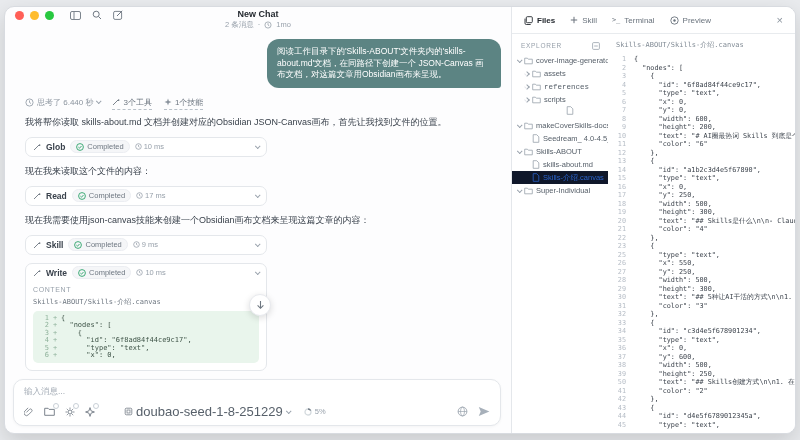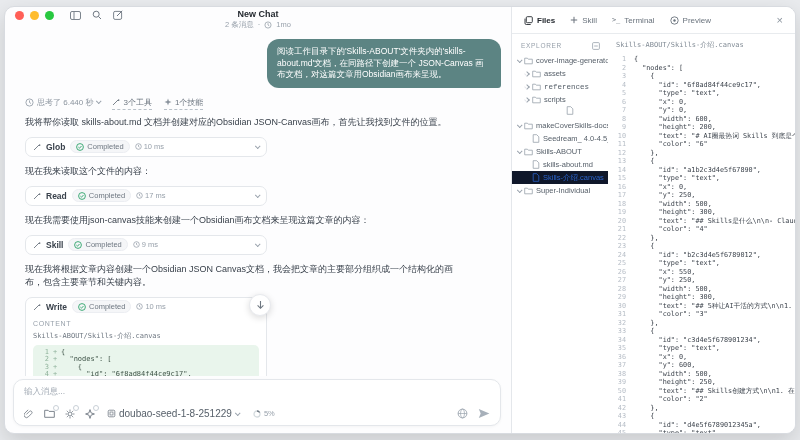--- a/index.html
+++ b/index.html
@@ -39,21 +39,21 @@
   .diff-row{display:flex;font-family:"DejaVu Sans Mono",monospace;font-size:7px;line-height:7.6px;height:7.6px;white-space:pre}
   .diff-num{width:16px;text-align:right;color:#8fb29b;flex:none}
   .diff-plus{width:12px;text-align:center;color:#8fb29b;flex:none}
   .diff-code{color:#3e5347;overflow:hidden}
   .scroll-down{position:absolute;left:244px;bottom:60px;width:22px;height:22px;border-radius:50%;background:#fff;border:1px solid #e8eaee;box-shadow:0 2px 7px rgba(0,0,0,.14);display:flex;align-items:center;justify-content:center;cursor:pointer}
   .input-box{flex:none;position:relative;height:47px;border:1px solid #e4e7eb;border-radius:10px;margin:3px 10px 7px 8px;padding:6px 10px;background:#fff;box-shadow:0 1px 3px rgba(0,0,0,.04)}
   .placeholder{font-size:8.5px;color:#a3abb5}
   .input-row{position:absolute;left:10px;right:10px;bottom:6px;display:flex;align-items:center;gap:10px}
   .in-icon{position:relative;display:flex;align-items:center;cursor:pointer}
   .badge{position:absolute;top:-4px;right:-4px;width:6px;height:6px;border-radius:50%;background:#fff;border:1px solid #c9d0d7}
-  .model-chip{display:flex;align-items:center;gap:3px;font-size:10px;color:#57606a;cursor:pointer;margin-left:2px}
+  .model-chip{display:flex;align-items:center;gap:3px;font-size:13px;color:#57606a;cursor:pointer;margin-left:19px}
   .usage{display:flex;gap:3px;align-items:center;font-size:7.5px;color:#98a1ab;margin-left:4px}
   .spacer{flex:1}
   
   .right{flex:1;min-width:0;border-left:1px solid #e4e7eb;display:flex;flex-direction:column;background:#fff}
   .panel-header{height:27px;flex:none;display:flex;align-items:center;gap:15px;padding:0 12px;border-bottom:1px solid #e8ebee}
   .ptab{display:flex;align-items:center;gap:4px;font-size:8px;color:#6a737d;cursor:pointer}
   .ptab.active{color:#24292f;font-weight:bold}
   .ptab .glyph{font-family:"DejaVu Sans Mono",monospace;font-size:7px;color:inherit}
   .pclose{margin-left:auto;color:#8b949e;font-size:11px;line-height:11px;cursor:pointer}
   .panel-body{flex:1;display:flex;min-height:0}
@@ -218,21 +218,20 @@
             <svg width="7" height="7" viewBox="0 0 8 8">
                 <circle cx="4" cy="4" r="3.2" fill="none" stroke="#98a1ab" stroke-width=".9"></circle>
                 <path d="M4 2.2V4l1.2.8" fill="none" stroke="#98a1ab" stroke-width=".9"></path>
               </svg>
             <span>9 ms</span>
           </span>
           <span class="tc-chev chev down"></span>
         </div>
       </div>
 
-      <p class="msg">现在我将根据文章内容创建一个Obsidian JSON Canvas文档，我会把文章的主要部分组织成一个结构化的画布，包含主要章节和关键内容。</p>
 
       <div class="tool-card">
         <div class="tc-head">
           <svg width="8" height="8" viewBox="0 0 8 8">
               <path d="M1 7L6 2M6 2l1-.3L6.7 3z" fill="none" stroke="#6e7781" stroke-width=".9"></path>
             </svg>
           <span class="tc-name">Write</span>
           <span class="tc-badge">
             <svg width="8" height="8" viewBox="0 0 8 8">
                 <circle cx="4" cy="4" r="3.4" fill="none" stroke="#2da36a" stroke-width=".9"></circle>
@@ -485,21 +484,20 @@
             <div class="edl"><span class="n">14</span><span class="c">      "id": "a1b2c3d4e5f67890",</span></div>
             <div class="edl"><span class="n">15</span><span class="c">      "type": "text",</span></div>
             <div class="edl"><span class="n">16</span><span class="c">      "x": 0,</span></div>
             <div class="edl"><span class="n">17</span><span class="c">      "y": 250,</span></div>
             <div class="edl"><span class="n">18</span><span class="c">      "width": 500,</span></div>
             <div class="edl"><span class="n">19</span><span class="c">      "height": 300,</span></div>
             <div class="edl"><span class="n">20</span><span class="c">      "text": "## Skills是什么\n\n- Claude发布的技能，可以",</span></div>
             <div class="edl"><span class="n">21</span><span class="c">      "color": "4"</span></div>
             <div class="edl"><span class="n">22</span><span class="c">    },</span></div>
             <div class="edl"><span class="n">23</span><span class="c">    {</span></div>
-            <div class="edl"><span class="n">24</span><span class="c">      "id": "b2c3d4e5f6789012",</span></div>
             <div class="edl"><span class="n">25</span><span class="c">      "type": "text",</span></div>
             <div class="edl"><span class="n">26</span><span class="c">      "x": 550,</span></div>
             <div class="edl"><span class="n">27</span><span class="c">      "y": 250,</span></div>
             <div class="edl"><span class="n">28</span><span class="c">      "width": 500,</span></div>
             <div class="edl"><span class="n">29</span><span class="c">      "height": 300,</span></div>
             <div class="edl"><span class="n">30</span><span class="c">      "text": "## 5种让AI干活的方式\n\n1. [prompt]直接要求",</span></div>
             <div class="edl"><span class="n">31</span><span class="c">      "color": "3"</span></div>
             <div class="edl"><span class="n">32</span><span class="c">    },</span></div>
             <div class="edl"><span class="n">33</span><span class="c">    {</span></div>
             <div class="edl"><span class="n">34</span><span class="c">      "id": "c3d4e5f678901234",</span></div>

